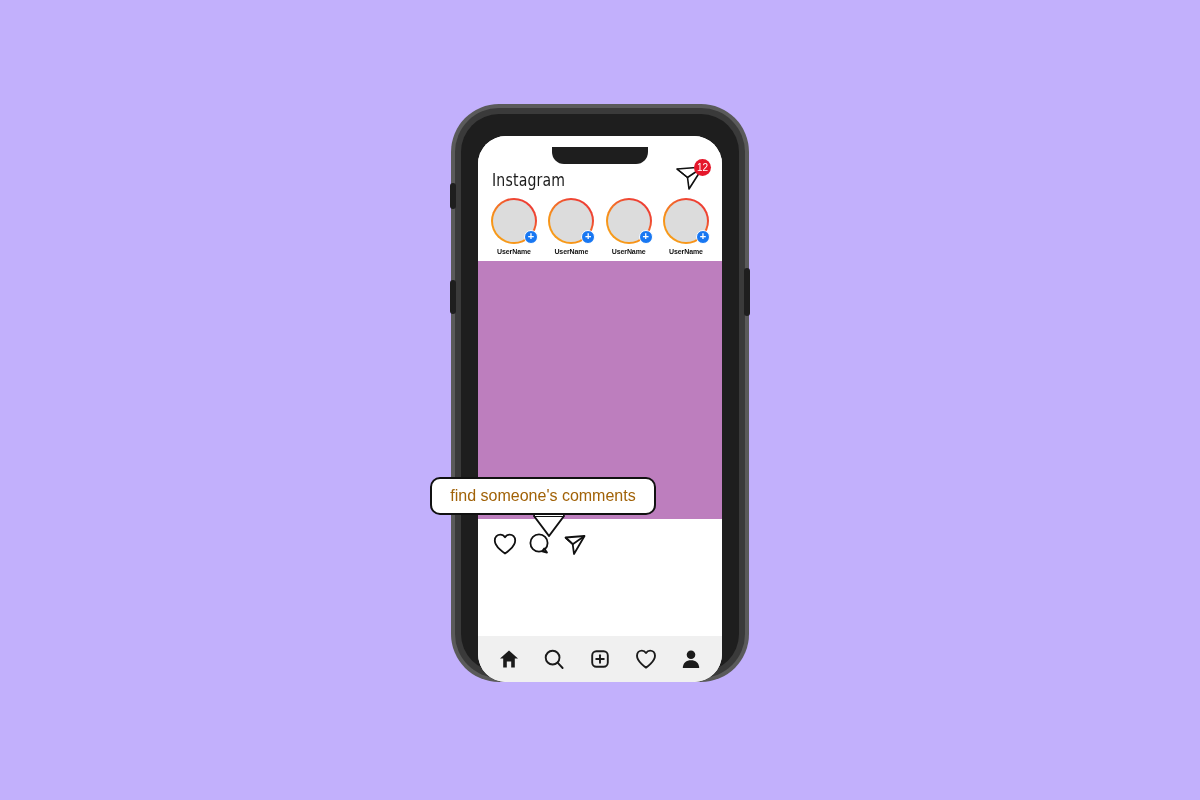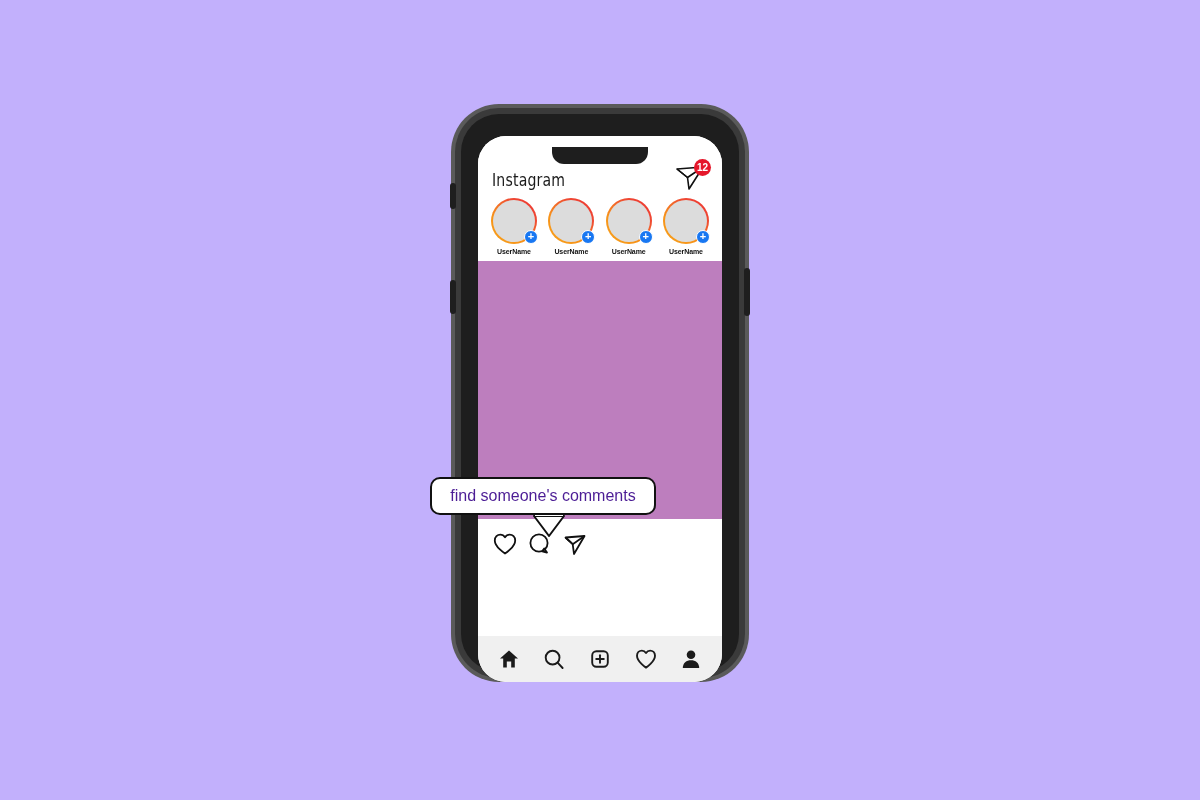--- a/index.html
+++ b/index.html
@@ -98,21 +98,21 @@
   #notification-badge {
     position: absolute;
     right: -3px;
     top: -3px;
     width: 17px;
     height: 17px;
     border-radius: 50%;
     background: #e5172b;
     color: #fff;
     font-size: 10px;
-    font-weight: bold;
+    font-weight: normal;
     display: flex;
     align-items: center;
     justify-content: center;
     line-height: 1;
     z-index: 5;
   }
 
   
   #stories-row {
     flex: 0 0 auto;
@@ -212,21 +212,21 @@
     border: 2px solid #111;
     border-radius: 10px;
     display: flex;
     align-items: center;
     justify-content: center;
     box-sizing: border-box;
     z-index: 60;
   }
   #callout-text {
     font-size: 16px;
-    color: #4c1d95;
+    color: #a16207;
     white-space: nowrap;
   }
   #callout-tail {
     position: absolute;
     left: 100px;
     top: 36px;
     width: 34px;
     height: 22px;
     z-index: 61;
   }

